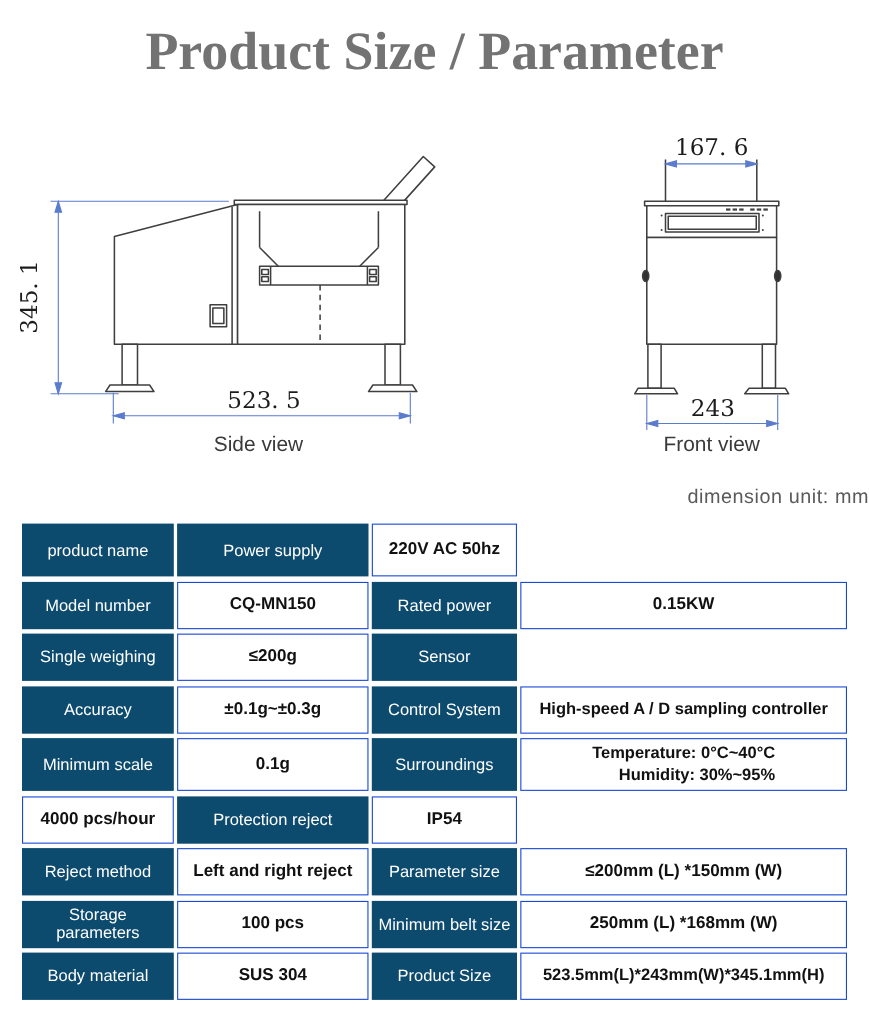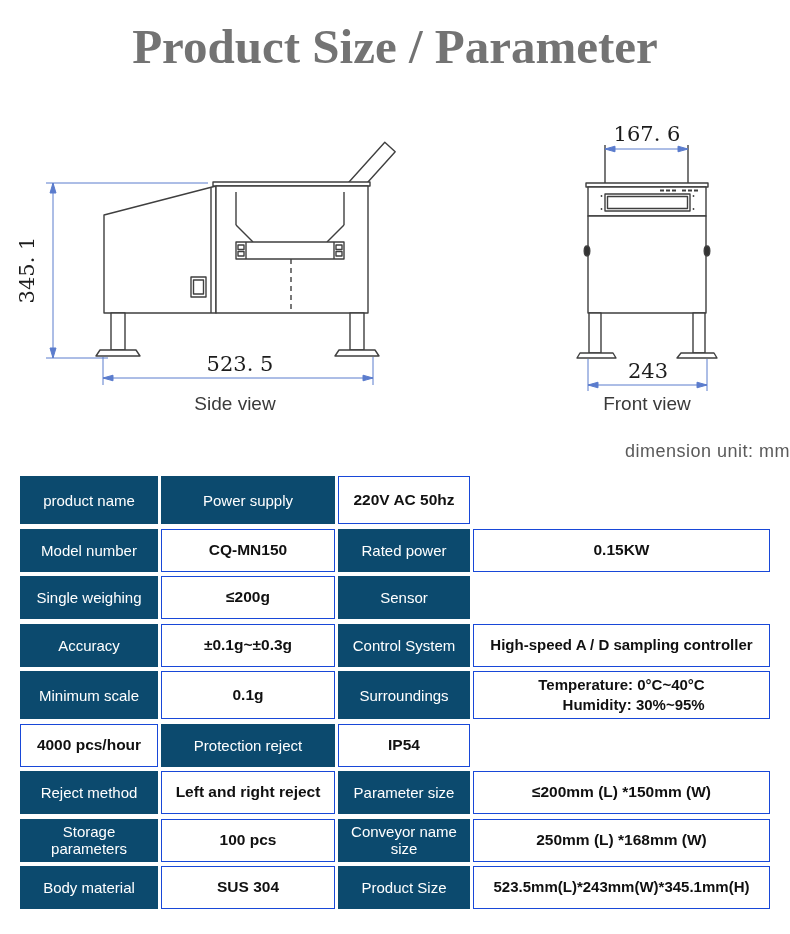--- a/index.html
+++ b/index.html
@@ -191,21 +191,21 @@
     <div class="t-row">
       <div class="cell lbl">Reject method</div>
       <div class="cell val">Left and right reject</div>
       <div class="cell lbl">Parameter size</div>
       <div class="cell val">≤200mm (L) *150mm (W)</div>
     </div>
 
     <div class="t-row">
       <div class="cell lbl">Storage parameters</div>
       <div class="cell val">100 pcs</div>
-      <div class="cell lbl">Conveyor name size</div>
+      <div class="cell lbl">Minimum belt size</div>
       <div class="cell val">250mm (L) *168mm (W)</div>
     </div>
 
     <div class="t-row">
       <div class="cell lbl">Body material</div>
       <div class="cell val">SUS 304</div>
       <div class="cell lbl">Product Size</div>
       <div class="cell val small">523.5mm(L)*243mm(W)*345.1mm(H)</div>
     </div>
 

